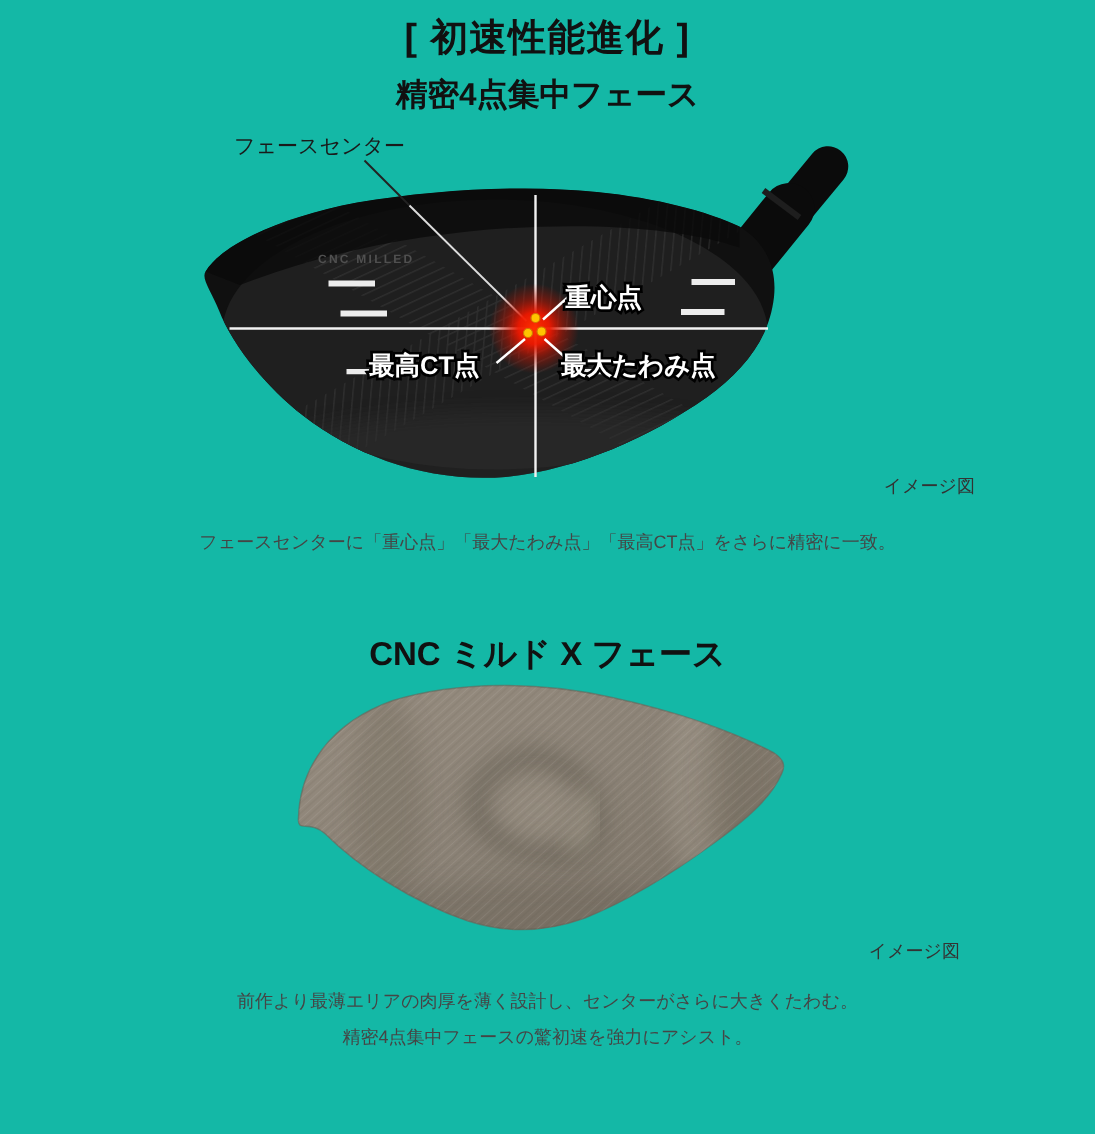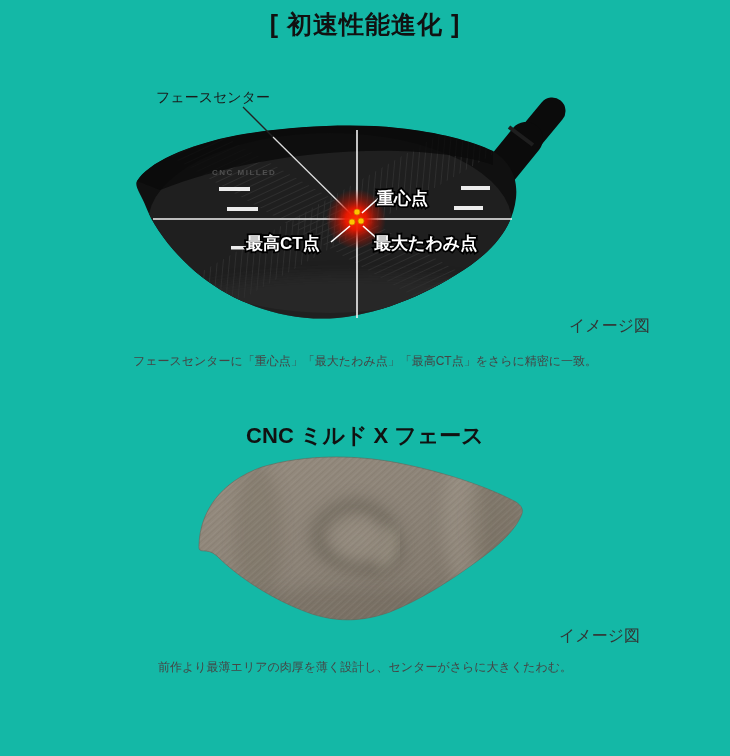--- a/index.html
+++ b/index.html
@@ -4,37 +4,38 @@
 <style>
   html,body{margin:0;padding:0;background:#ffffff;}
   body{font-family:"Liberation Sans","DejaVu Sans",sans-serif;}
   .page{position:relative;width:730px;height:756px;background:#14b8a6;overflow:hidden;}
   .title{position:absolute;top:8px;left:0;width:730px;text-align:center;
          font-size:25px;font-weight:bold;color:#111;letter-spacing:1px;}
   .subtitle{position:absolute;top:49px;left:0;width:730px;text-align:center;
          font-size:21px;font-weight:bold;color:#111;}
   .fig1{position:absolute;top:85px;left:0;width:730px;height:250px;}
   .fig2{position:absolute;top:450px;left:0;width:730px;height:185px;}
-  .caption{position:absolute;font-size:16px;color:#333;}
+  .caption{position:absolute;font-size:12px;color:#333;}
   .caption1{top:316px;right:80px;}
   .caption2{top:626px;right:90px;}
   .para{position:absolute;left:0;width:730px;text-align:center;color:#454545;
         font-size:12px;line-height:23px;}
   .para1{top:350px;}
   .para2{top:655px;line-height:24px;}
   .h2{position:absolute;top:421px;left:0;width:730px;text-align:center;
       font-size:22px;font-weight:bold;color:#111;}
   svg{display:block;}
 </style>
 </head>
 <body>
 
 <div class="page">
 
   <div class="title">[ 初速性能進化 ]</div>
+  <div class="subtitle">精密4点集中フェース</div>
 
   <div class="fig1">
     <svg width="730" height="250" viewBox="0 0 730 250">
       <defs>
         <radialGradient id="glow" cx="50%" cy="50%" r="50%">
           <stop offset="0%" stop-color="#ff3000" stop-opacity="1"></stop>
           <stop offset="35%" stop-color="#f01800" stop-opacity="0.95"></stop>
           <stop offset="65%" stop-color="#c81400" stop-opacity="0.5"></stop>
           <stop offset="100%" stop-color="#c81400" stop-opacity="0"></stop>
         </radialGradient>
@@ -170,15 +171,16 @@
         </g>
 
         <rect x="180" y="0" width="360" height="185" fill="url(#weave)"></rect>
       </g>
     </svg>
   </div>
   <div class="caption caption2">イメージ図</div>
 
   <div class="para para2">
     <div>前作より最薄エリアの肉厚を薄く設計し、センターがさらに大きくたわむ。</div>
+    <div>精密4点集中フェースの驚初速を強力にアシスト。</div>
   </div>
 
 </div>
 
 </body></html>

